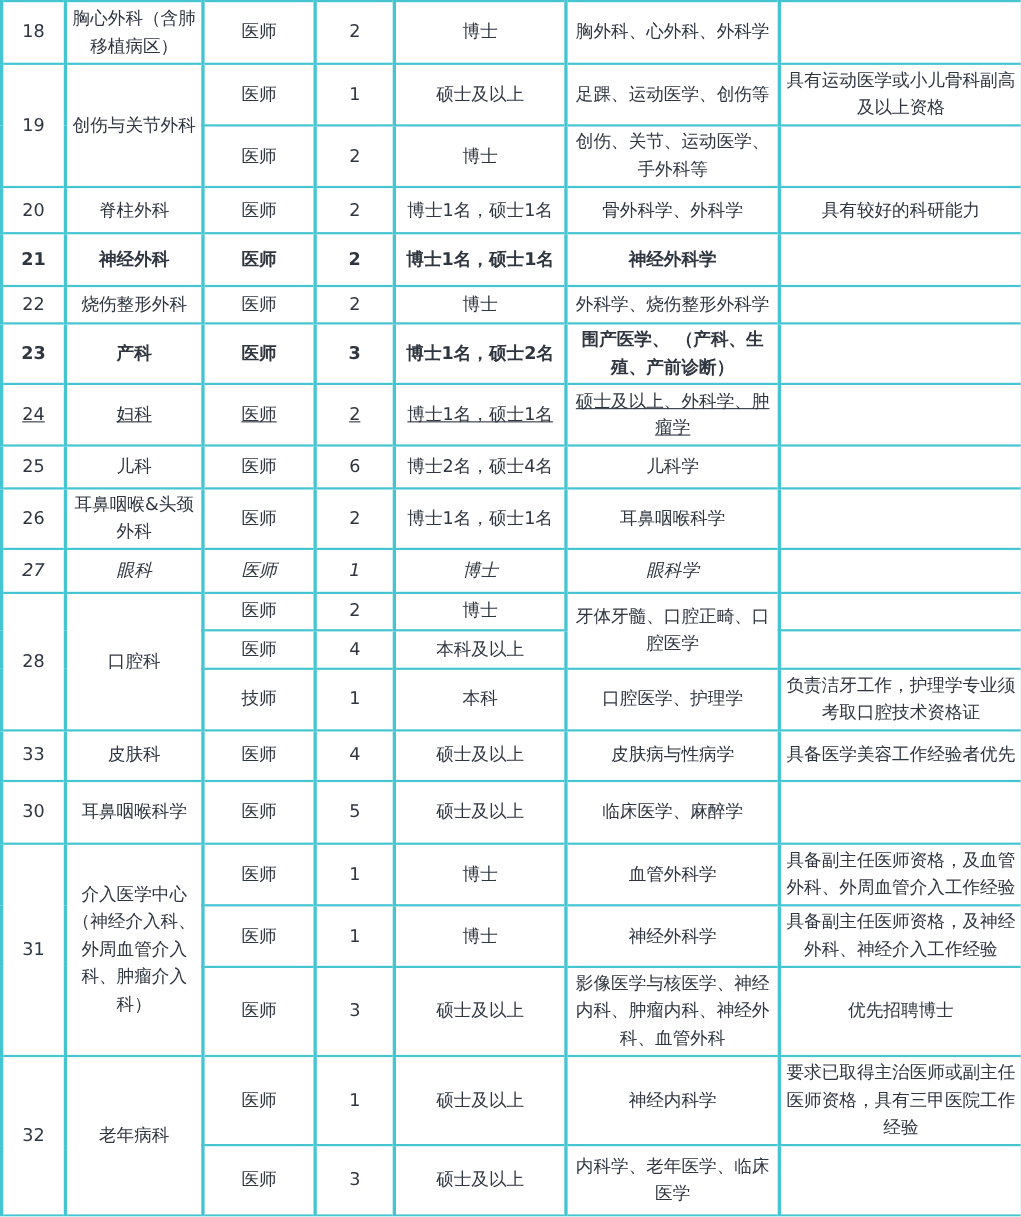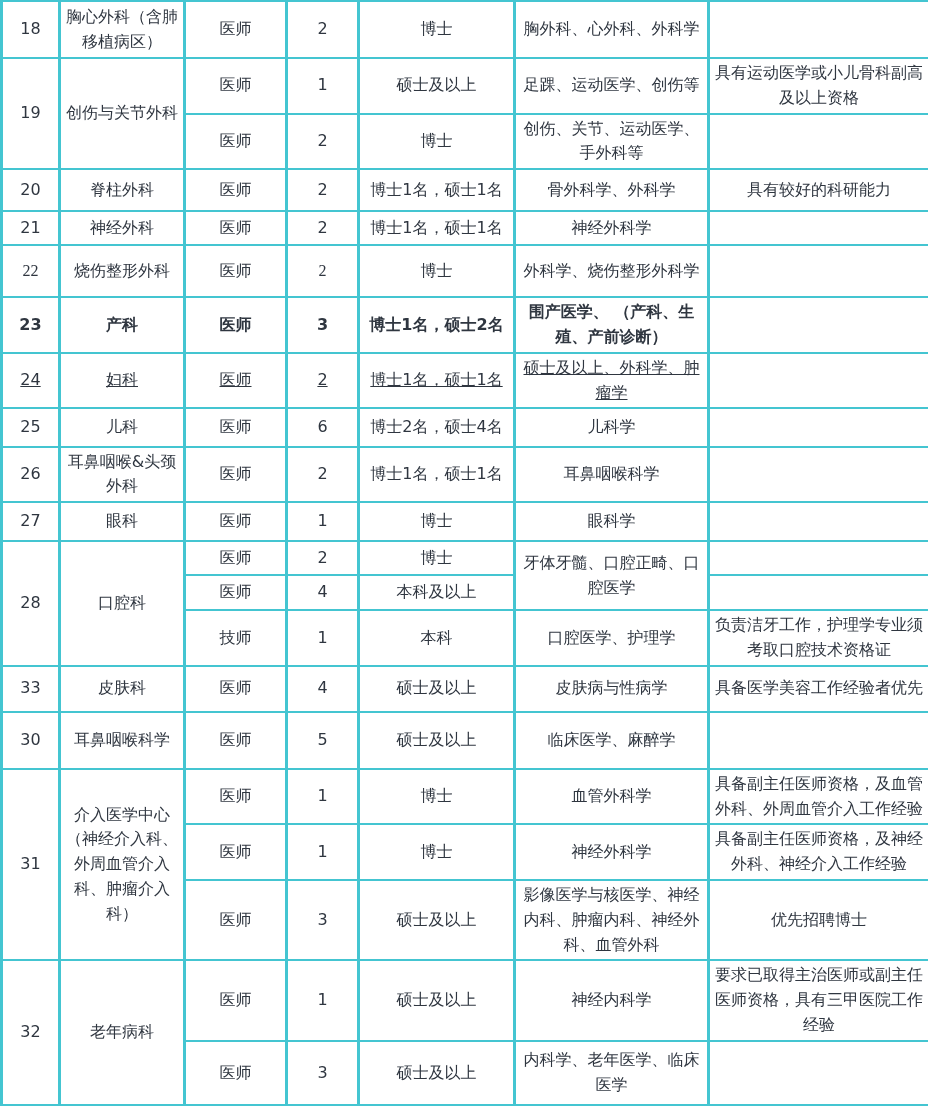--- a/index.html
+++ b/index.html
@@ -39,27 +39,27 @@
     padding:2px 5px;
     color:var(--text);
     word-break:break-all;
     overflow:hidden;
   }
   
   tr:nth-child(1){height:57px;}
   tr:nth-child(2){height:49px;}
   tr:nth-child(3){height:49px;}
   tr:nth-child(4){height:42px;}
-  tr:nth-child(5){height:34px;}
-  tr:nth-child(6){height:52px;font-family:Liberation Serif, serif;}
+  tr:nth-child(5){height:48px;font-weight:bold;}
+  tr:nth-child(6){height:33px;}
   tr:nth-child(7){height:54px;font-weight:bold;}
   tr:nth-child(8){height:43px;text-decoration:underline;}
   tr:nth-child(9){height:38px;}
   tr:nth-child(10){height:42px;}
-  tr:nth-child(11){height:39px;}
+  tr:nth-child(11){height:39px;font-style:italic;}
   tr:nth-child(12){height:34px;}
   tr:nth-child(13){height:35px;}
   tr:nth-child(14){height:50px;}
   tr:nth-child(15){height:46px;}
   tr:nth-child(16){height:57px;}
   tr:nth-child(17){height:53px;}
   tr:nth-child(18){height:53px;}
   tr:nth-child(19){height:60px;}
   tr:nth-child(20){height:70px;}
   tr:nth-child(21){height:64px;}

